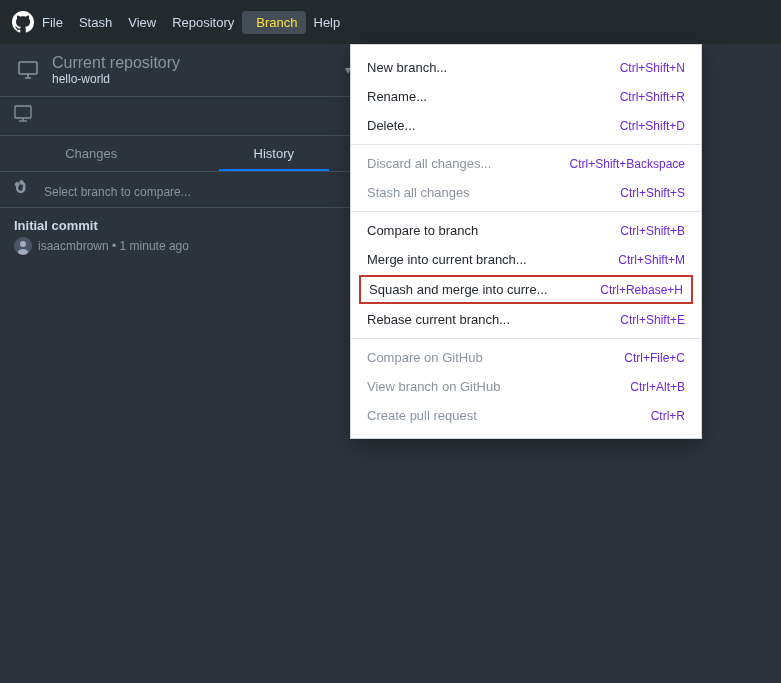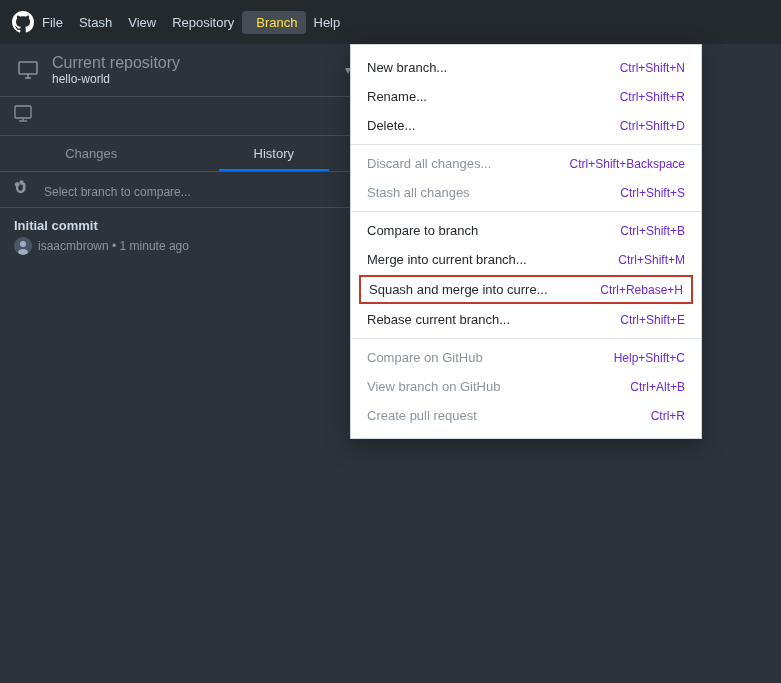--- a/index.html
+++ b/index.html
@@ -349,21 +349,21 @@
     </div>
     <div class="dropdown-item">
       <span class="item-label">Rebase current branch...</span>
       <span class="item-shortcut">Ctrl+Shift+E</span>
     </div>
   </div>
 
   <div class="menu-section">
     <div class="dropdown-item item-disabled">
       <span class="item-label">Compare on GitHub</span>
-      <span class="item-shortcut">Help+Shift+C</span>
+      <span class="item-shortcut">Ctrl+File+C</span>
     </div>
     <div class="dropdown-item item-disabled">
       <span class="item-label">View branch on GitHub</span>
       <span class="item-shortcut">Ctrl+Alt+B</span>
     </div>
     <div class="dropdown-item item-disabled">
       <span class="item-label">Create pull request</span>
       <span class="item-shortcut">Ctrl+R</span>
     </div>
   </div>

